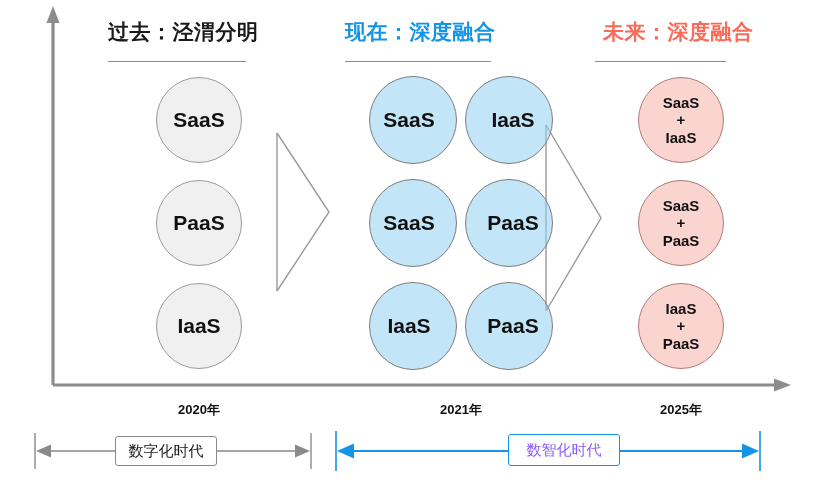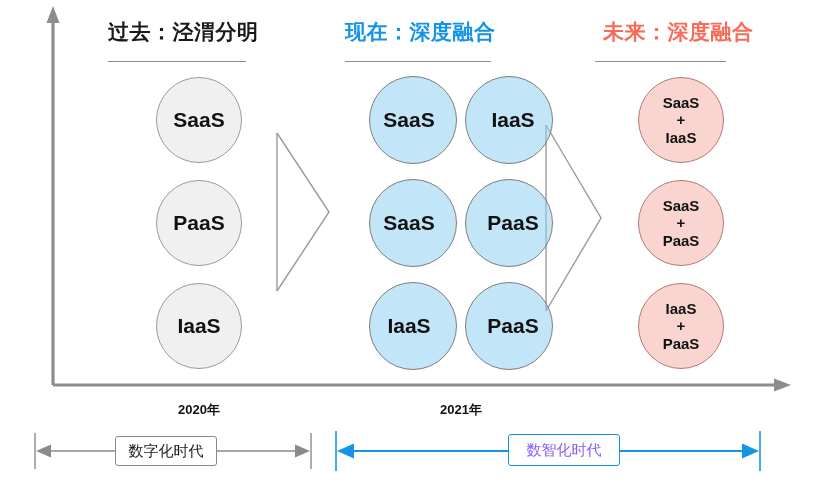--- a/index.html
+++ b/index.html
@@ -247,17 +247,18 @@
   </div>
 
   <div class="circ circ-pink" style="top:283px;">
     <span>IaaS</span>
     <span>+</span>
     <span>PaaS</span>
   </div>
 
   <div class="year" style="left:130px; top:401px; width:138px;">2020年</div>
   <div class="year" style="left:392px; top:401px; width:138px;">2021年</div>
+  <div class="year" style="left:612px; top:401px; width:138px;">2025年</div>
 
   <div class="era-chip digital">数字化时代</div>
   <div class="era-chip intel">数智化时代</div>
 
 </div>
 
 </body></html>

